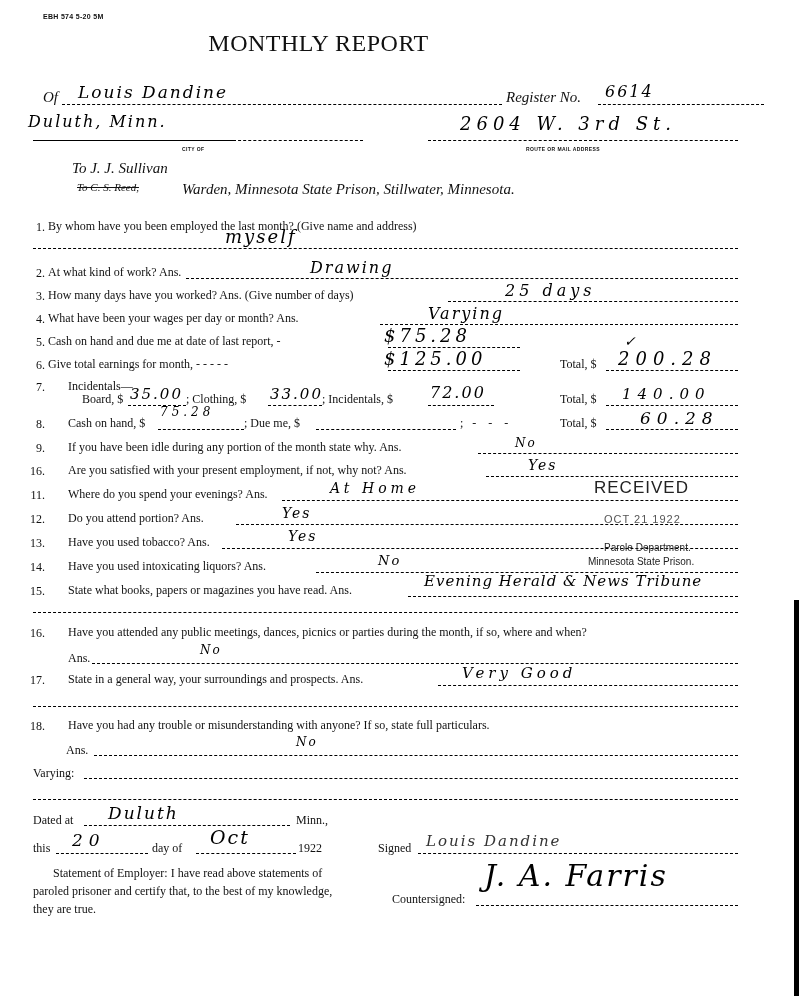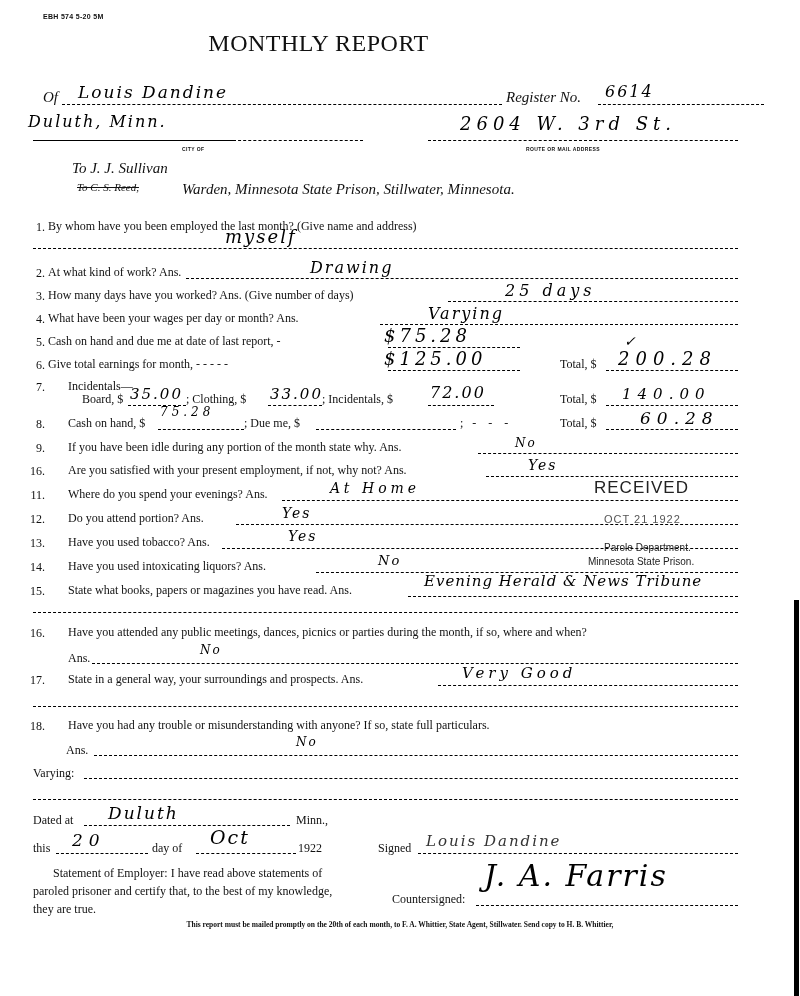--- a/index.html
+++ b/index.html
@@ -183,16 +183,15 @@
 <div class="q" style="left:378px;top:841px;">Signed</div>
 <div class="dash" style="left:418px;top:853px;width:320px;"></div>
 <div class="hand" style="left:426px;top:832px;font-size:15px;color:#333;">Louis Dandine</div>
 
 <div class="q" style="left:33px;top:864px;width:310px;white-space:normal;line-height:18px;text-indent:20px;">Statement of Employer:  I have read above statements of paroled prisoner and certify that, to the best of my knowledge, they are true.</div>
 <div class="q" style="left:392px;top:892px;">Countersigned:</div>
 <div class="dash" style="left:476px;top:905px;width:262px;"></div>
 <div class="hand" style="left:484px;top:858px;font-size:30px;letter-spacing:2px;">J. A. Farris</div>
 
 <div class="footer">
-  <div>This report must be mailed promptly on the 20th of each month, to F. A. Whittier, State Agent, Stillwater.   Send copy to H. B. Whittier,</div>
 </div>
 
 <div class="border-right"></div>
 
 </body></html>

